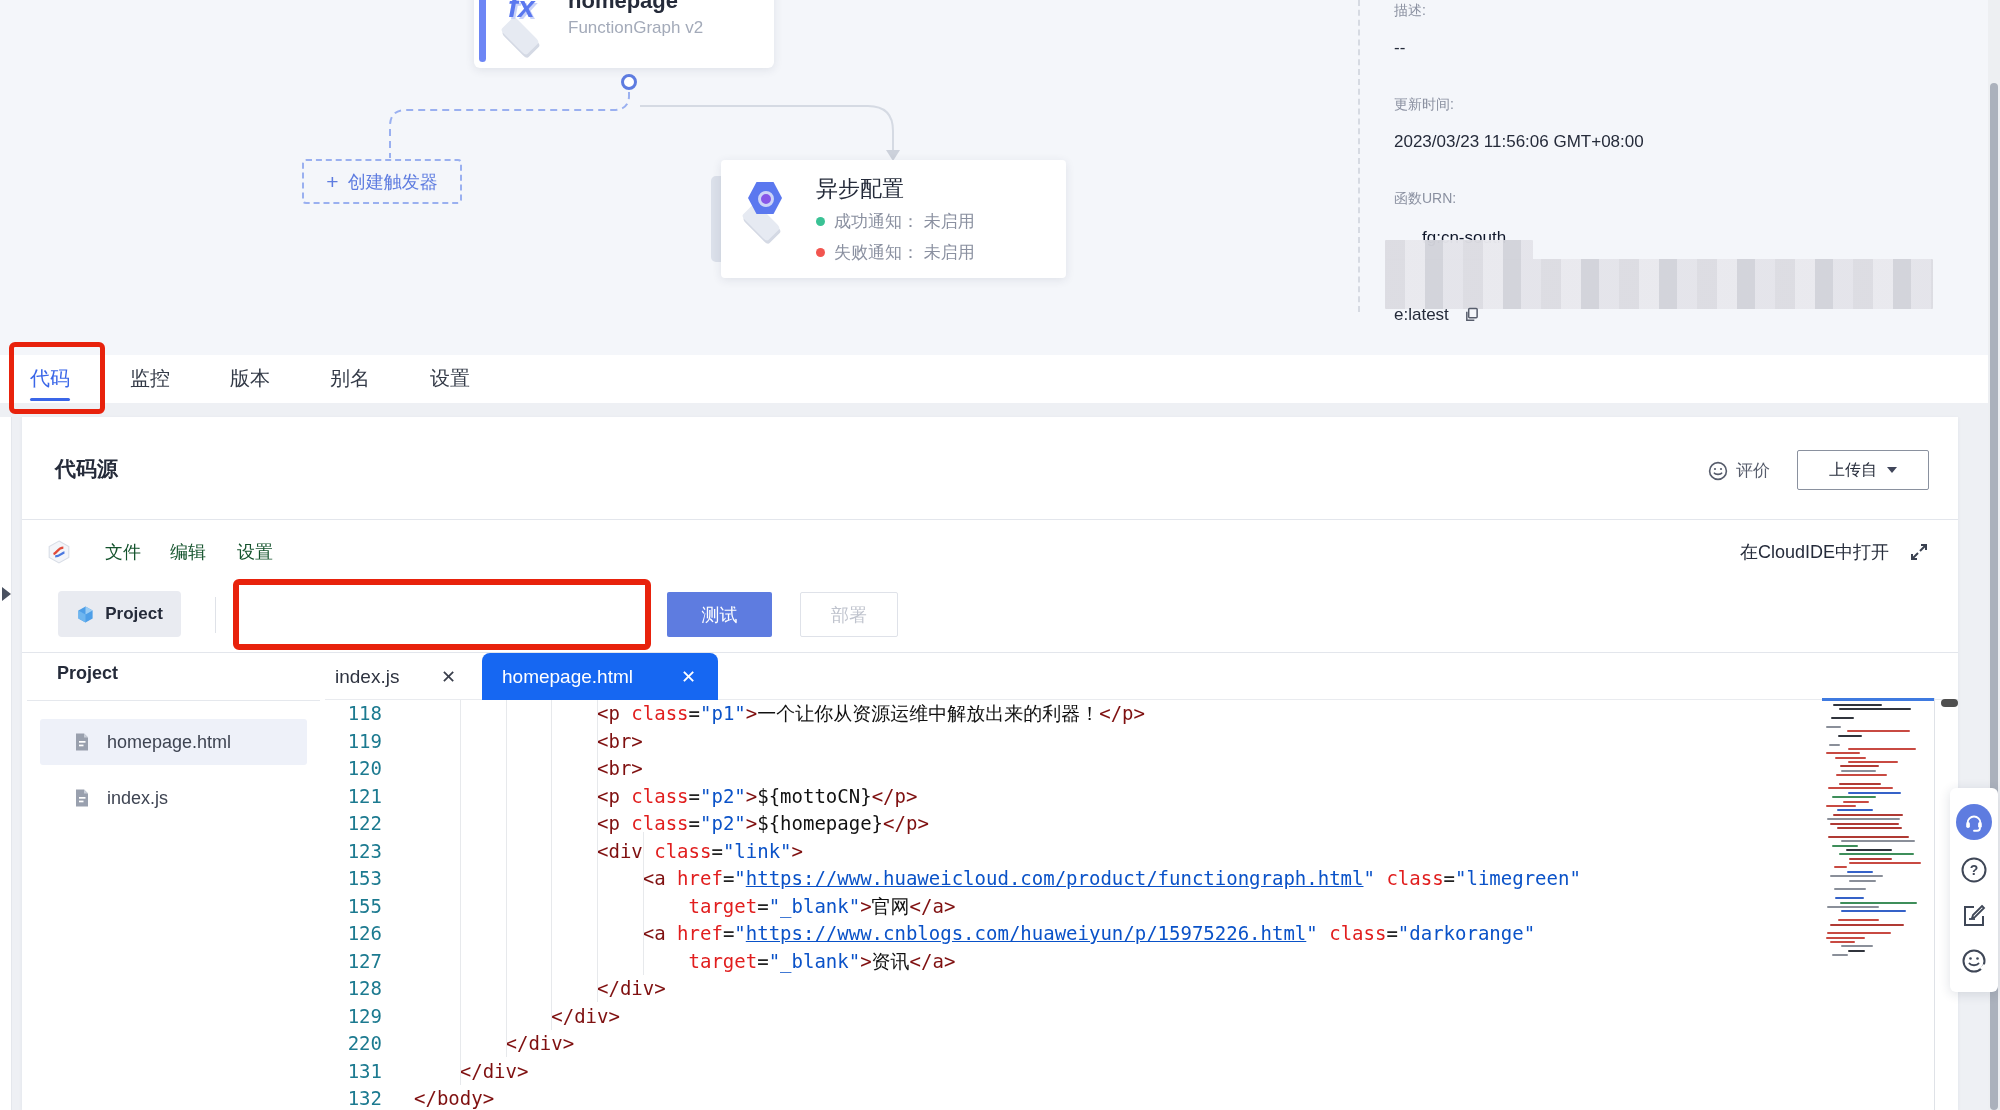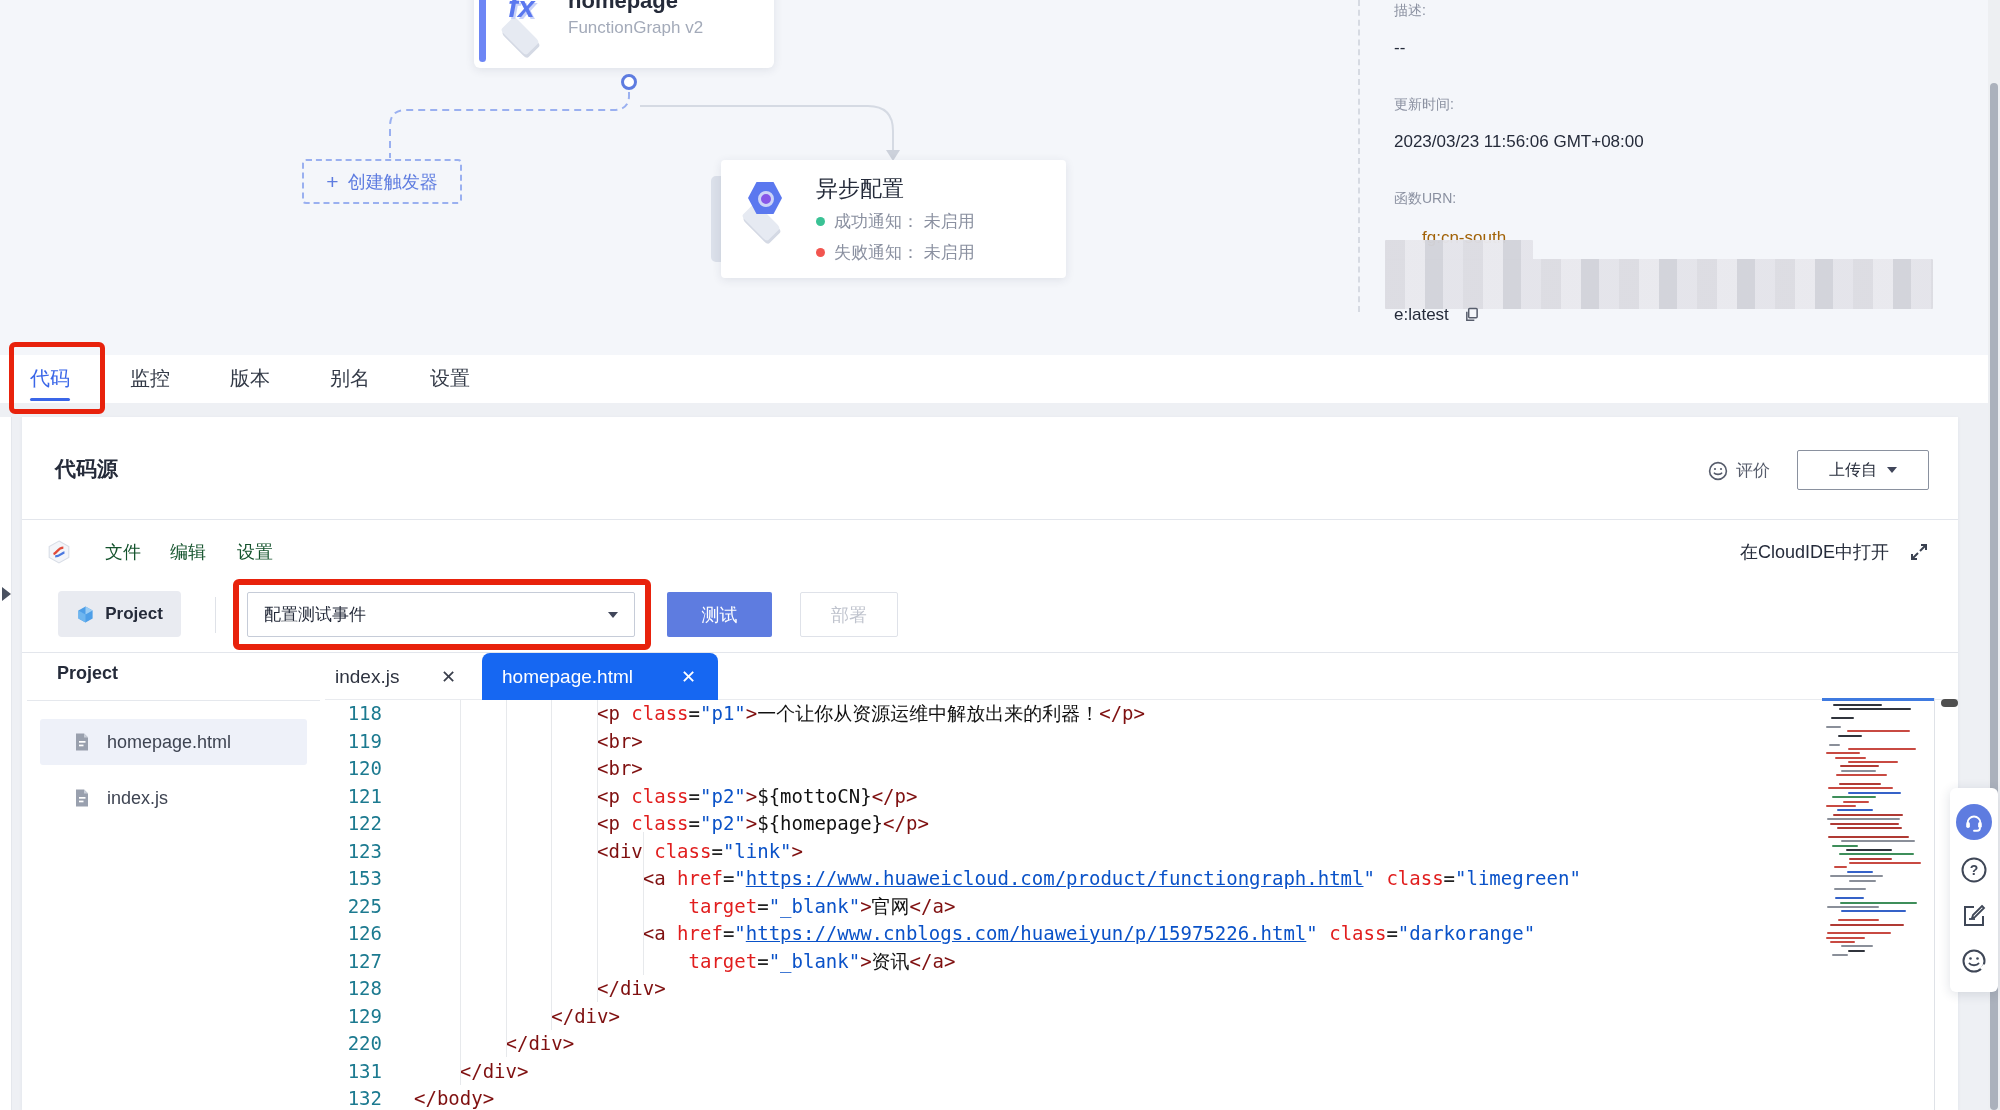--- a/index.html
+++ b/index.html
@@ -154,21 +154,21 @@
       </div>
   </div>
 </div>
 
 <div id="info">
   <div class="lb" style="left:34px;top:2px">描述:</div>
   <div class="vl" style="left:34px;top:38px">--</div>
   <div class="lb" style="left:34px;top:96px">更新时间:</div>
   <div class="vl" style="left:34px;top:132px">2023/03/23 11:56:06 GMT+08:00</div>
   <div class="lb" style="left:34px;top:190px">函数URN:</div>
-  <div class="vl" style="left:62px;top:228px;color:#a16207">fg:cn-south</div>
+  <div class="vl" style="left:62px;top:228px;color:#0f172a">fg:cn-south</div>
   <div class="mosaic" style="left:25px;top:240px;width:148px;height:20px"></div>
   <div class="mosaic" style="left:25px;top:259px;width:548px;height:50px"></div>
   <div class="vl" style="left:34px;top:305px">e:latest</div>
   <svg class="copy-ic" style="left:104px;top:307px" viewBox="0 0 16 16">
     <rect x="5" y="1.5" width="9" height="10" rx="1" fill="none" stroke="#575d6c" stroke-width="1.6"></rect>
     <path d="M3 5v9h8" fill="none" stroke="#575d6c" stroke-width="1.6"></path>
   </svg>
 </div>
 
 <div id="navbar">
@@ -220,24 +220,20 @@
   <div class="proj-btn">
     <svg width="19" height="19" viewBox="0 0 20 20">
       <path d="M10 1.5l7.5 4.3v8.4L10 18.5l-7.5-4.3V5.8z" fill="#4e9fe8"></path>
       <path d="M10 1.5v8.4l7.5-4.1z" fill="#9ccdf4"></path>
       <path d="M10 9.9v8.6l-7.5-4.3V5.8z" fill="#6fb6ef"></path>
     </svg>
     <span>Project</span>
   </div>
   <div class="vdiv"></div>
 
-  <div class="evt-select">
-    <span>配置测试事件</span>
-    <span class="caret"></span>
-  </div>
 
   <button class="btn-test">测试</button>
   <button class="btn-deploy" disabled="">部署</button>
 
   <div class="hline" style="top:235px"></div>
 
   <div class="exp-title">Project</div>
   <div class="exp-div"></div>
   <div id="file-list">
       <div class="file-item sel" style="top: 302px;">
@@ -273,21 +269,21 @@
     </div>
 
   <div id="gutter">
       <div class="gn">118</div>
       <div class="gn">119</div>
       <div class="gn">120</div>
       <div class="gn">121</div>
       <div class="gn">122</div>
       <div class="gn">123</div>
       <div class="gn">153</div>
-      <div class="gn">225</div>
+      <div class="gn">155</div>
       <div class="gn">126</div>
       <div class="gn">127</div>
       <div class="gn">128</div>
       <div class="gn">129</div>
       <div class="gn">220</div>
       <div class="gn">131</div>
       <div class="gn">132</div>
     </div>
   <div id="codebox">
       <div class="code-line"><span>                </span><span class="tk-tag">&lt;p</span><span class="tk-attr"> class</span><span class="tk-op">=</span><span class="tk-str">"p1"</span><span class="tk-tag">&gt;</span><span class="tk-txt">一个让你从资源运维中解放出来的利器！</span><span class="tk-tag">&lt;/p&gt;</span></div>

